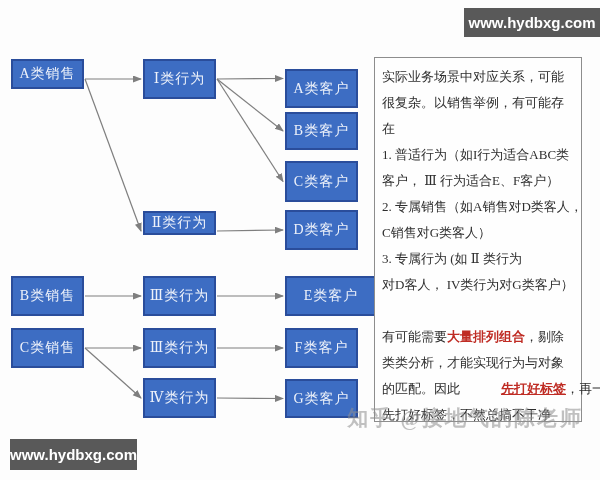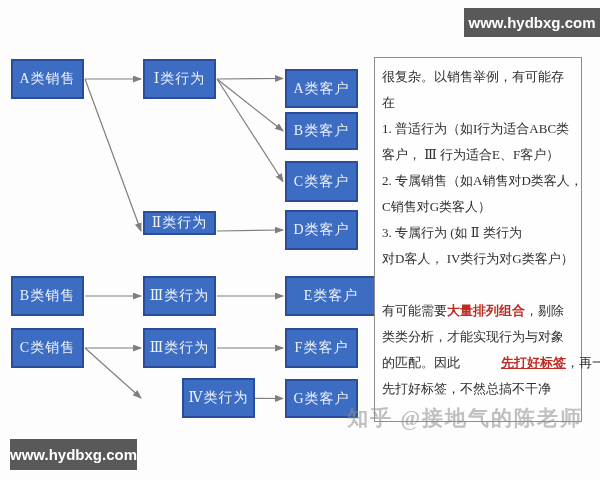--- a/index.html
+++ b/index.html
@@ -58,38 +58,39 @@
       <line x1="217" y1="231" x2="283" y2="230" stroke="#7f7f7f" stroke-width="1.2" marker-end="url(#ah)"></line>
       <line x1="85" y1="296" x2="141" y2="296" stroke="#7f7f7f" stroke-width="1.2" marker-end="url(#ah)"></line>
       <line x1="217" y1="296" x2="283" y2="296" stroke="#7f7f7f" stroke-width="1.2" marker-end="url(#ah)"></line>
       <line x1="85" y1="348" x2="141" y2="348" stroke="#7f7f7f" stroke-width="1.2" marker-end="url(#ah)"></line>
       <line x1="85" y1="348" x2="141" y2="398" stroke="#7f7f7f" stroke-width="1.2" marker-end="url(#ah)"></line>
       <line x1="217" y1="348" x2="283" y2="348" stroke="#7f7f7f" stroke-width="1.2" marker-end="url(#ah)"></line>
       <line x1="217" y1="398" x2="283" y2="398.5" stroke="#7f7f7f" stroke-width="1.2" marker-end="url(#ah)"></line>
     </svg>
 
   <div id="nodes">
-      <div class="node" style="left: 11px; top: 59px; width: 73px; height: 40px;">A类销售</div>
+      <div class="node" style="left: 11px; top: 59px; width: 73px; height: 30px;">A类销售</div>
       <div class="node" style="left: 11px; top: 276px; width: 73px; height: 40px;">B类销售</div>
       <div class="node" style="left: 11px; top: 328px; width: 73px; height: 40px;">C类销售</div>
       <div class="node" style="left: 143px; top: 59px; width: 73px; height: 40px;">Ⅰ类行为</div>
       <div class="node" style="left: 143px; top: 211px; width: 73px; height: 24px;">Ⅱ类行为</div>
       <div class="node" style="left: 143px; top: 276px; width: 73px; height: 40px;">Ⅲ类行为</div>
       <div class="node" style="left: 143px; top: 328px; width: 73px; height: 40px;">Ⅲ类行为</div>
-      <div class="node" style="left: 143px; top: 378px; width: 73px; height: 40px; margin-left: 39px;">Ⅳ类行为</div>
+      <div class="node" style="left: 143px; top: 378px; width: 73px; height: 40px;">Ⅳ类行为</div>
       <div class="node" style="left: 285px; top: 59px; width: 73px; height: 39px; margin-top: 10px;">A类客户</div>
       <div class="node" style="left: 285px; top: 112px; width: 73px; height: 38px;">B类客户</div>
       <div class="node" style="left: 285px; top: 161px; width: 73px; height: 41px;">C类客户</div>
       <div class="node" style="left: 285px; top: 210px; width: 73px; height: 40px;">D类客户</div>
       <div class="node" style="left: 285px; top: 276px; width: 92px; height: 40px;">E类客户</div>
       <div class="node" style="left: 285px; top: 328px; width: 73px; height: 40px;">F类客户</div>
       <div class="node" style="left: 285px; top: 379px; width: 73px; height: 39px;">G类客户</div>
     </div>
 
   <div class="panel" id="panel">
+      <div class="line"><span>实际业务场景中对应关系，可能</span></div>
       <div class="line"><span>很复杂。以销售举例，有可能存</span></div>
       <div class="line"><span>在</span></div>
       <div class="line"><span>1. 普适行为（如I行为适合ABC类</span></div>
       <div class="line"><span>客户， Ⅲ 行为适合E、F客户）</span></div>
       <div class="line"><span>2. 专属销售（如A销售对D类客人，</span></div>
       <div class="line"><span>C销售对G类客人）</span></div>
       <div class="line"><span>3. 专属行为 (如 Ⅱ 类行为</span></div>
       <div class="line"><span>对D客人， IV类行为对G类客户）</span></div>
       <div class="line">&nbsp;</div>
       <div class="line"><span>有可能需要</span><span class="seg-red">大量排列组合</span><span>，剔除</span></div>

